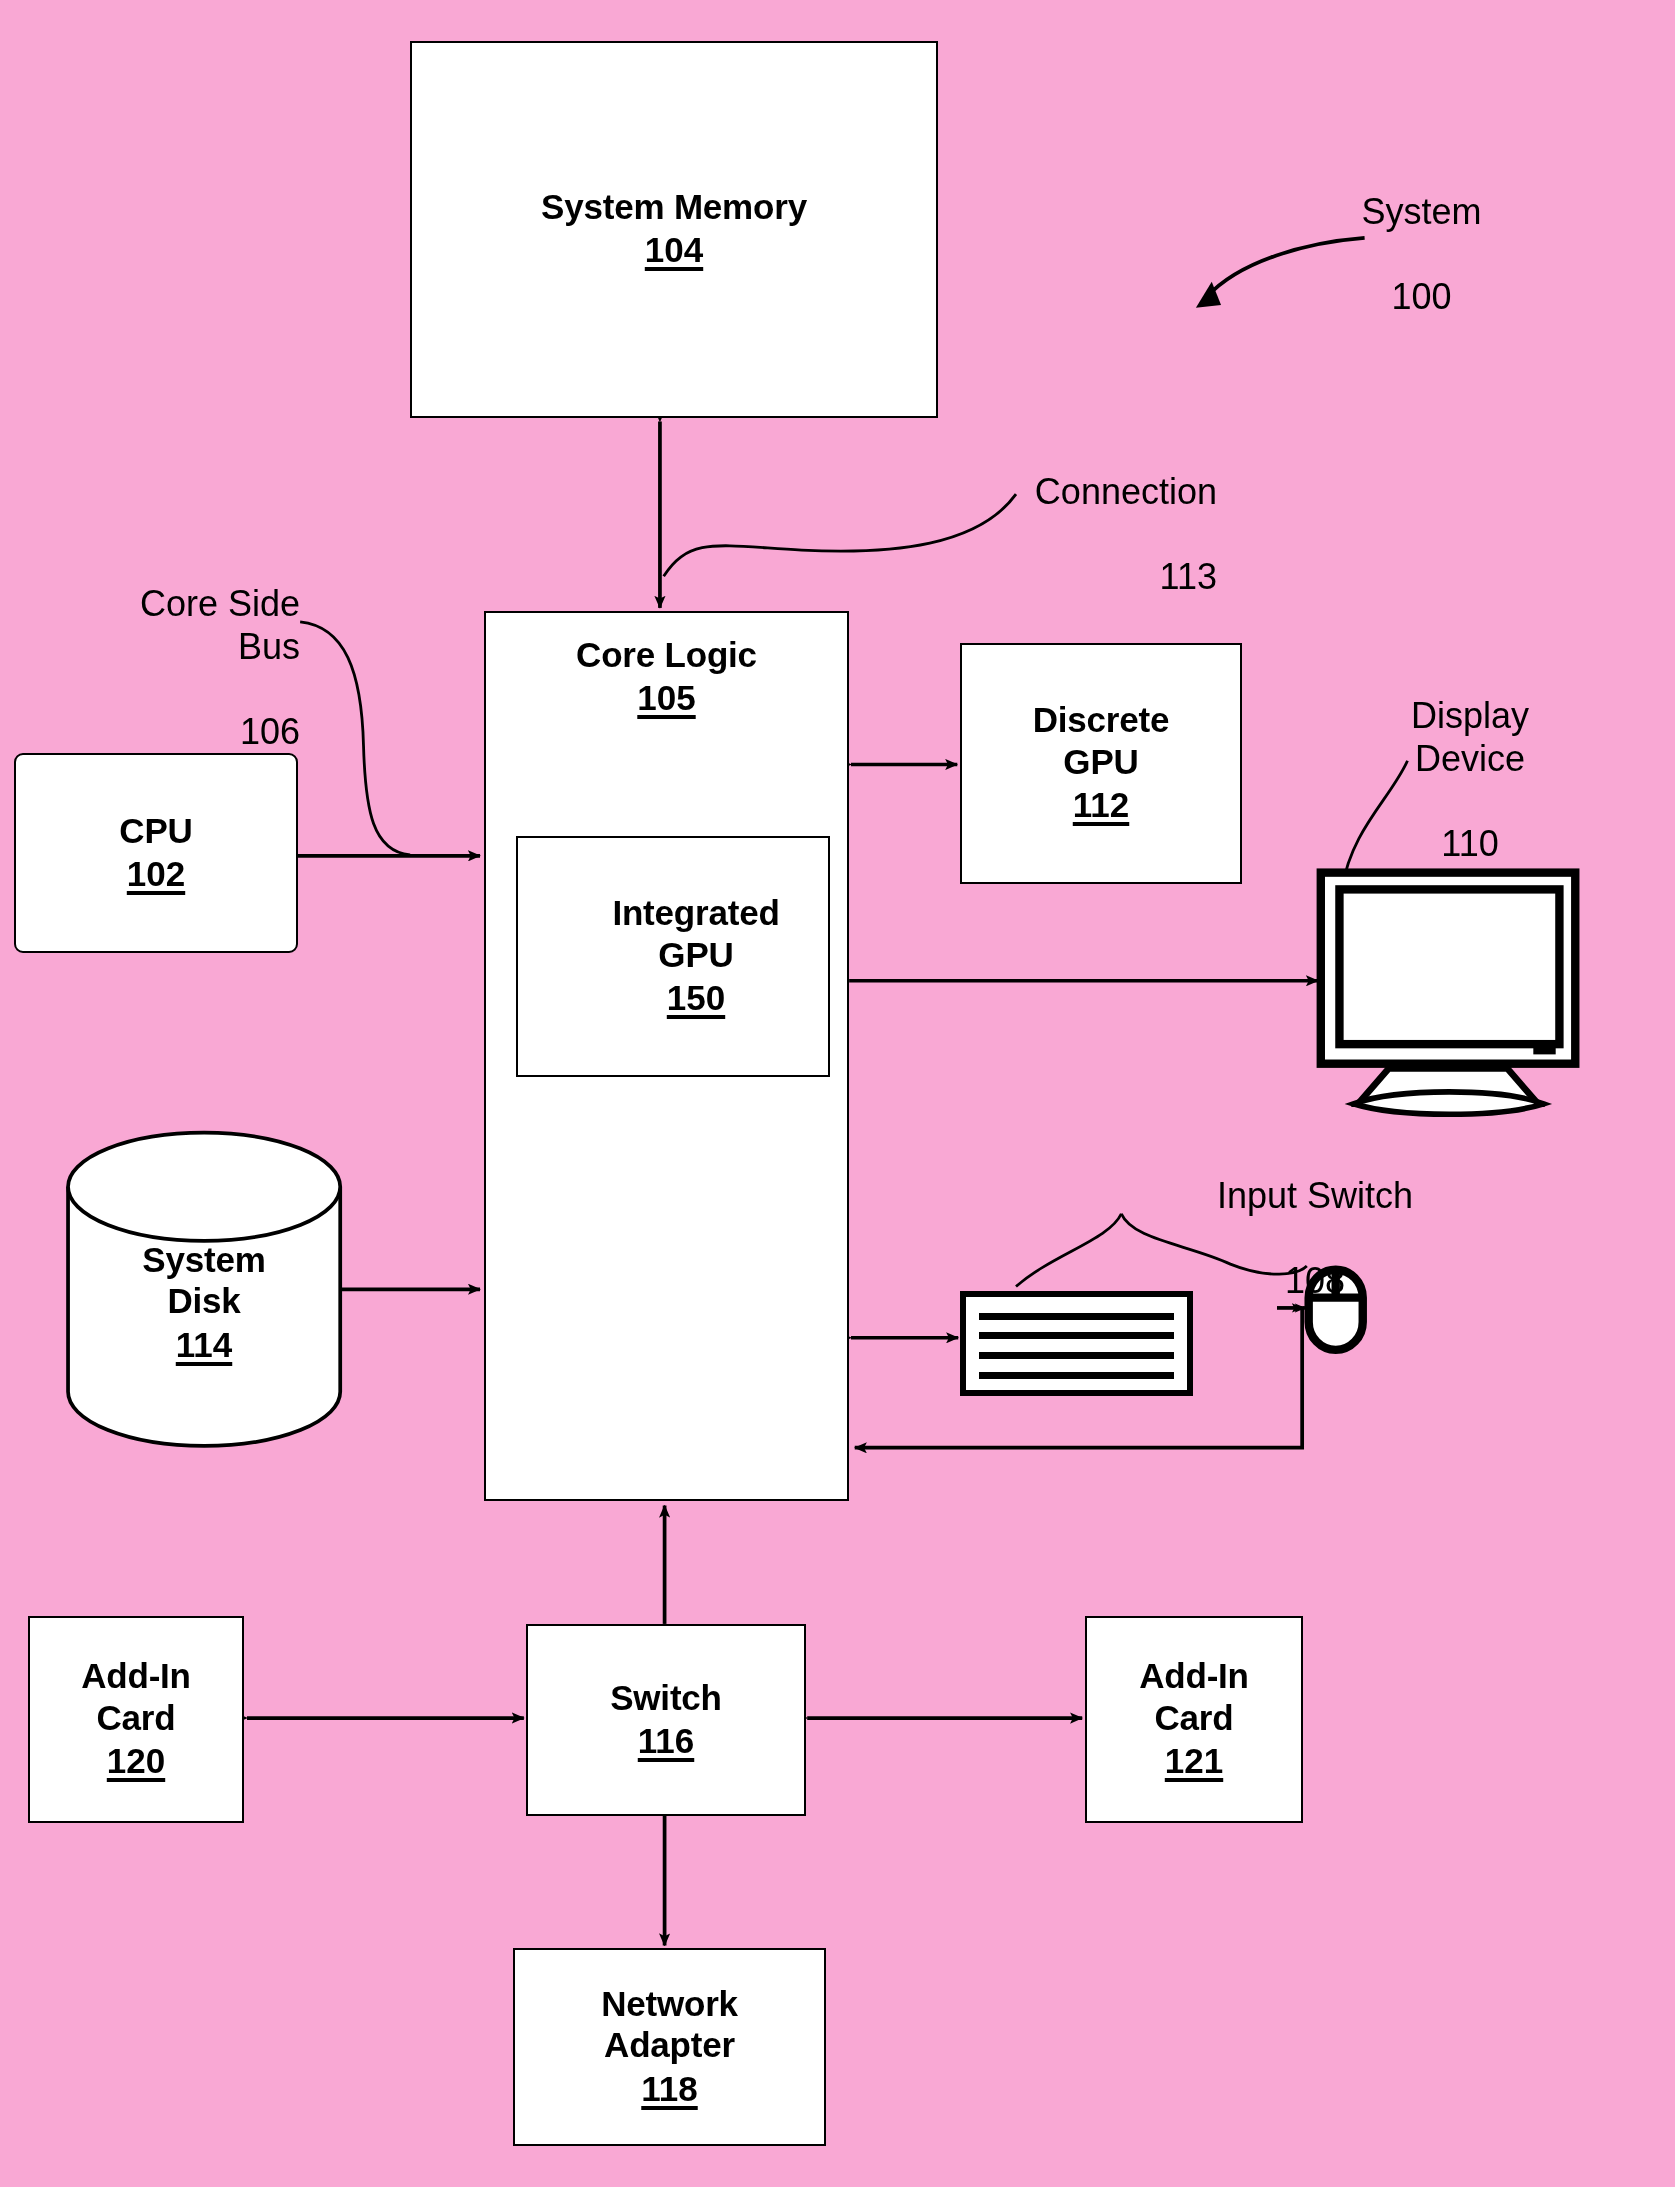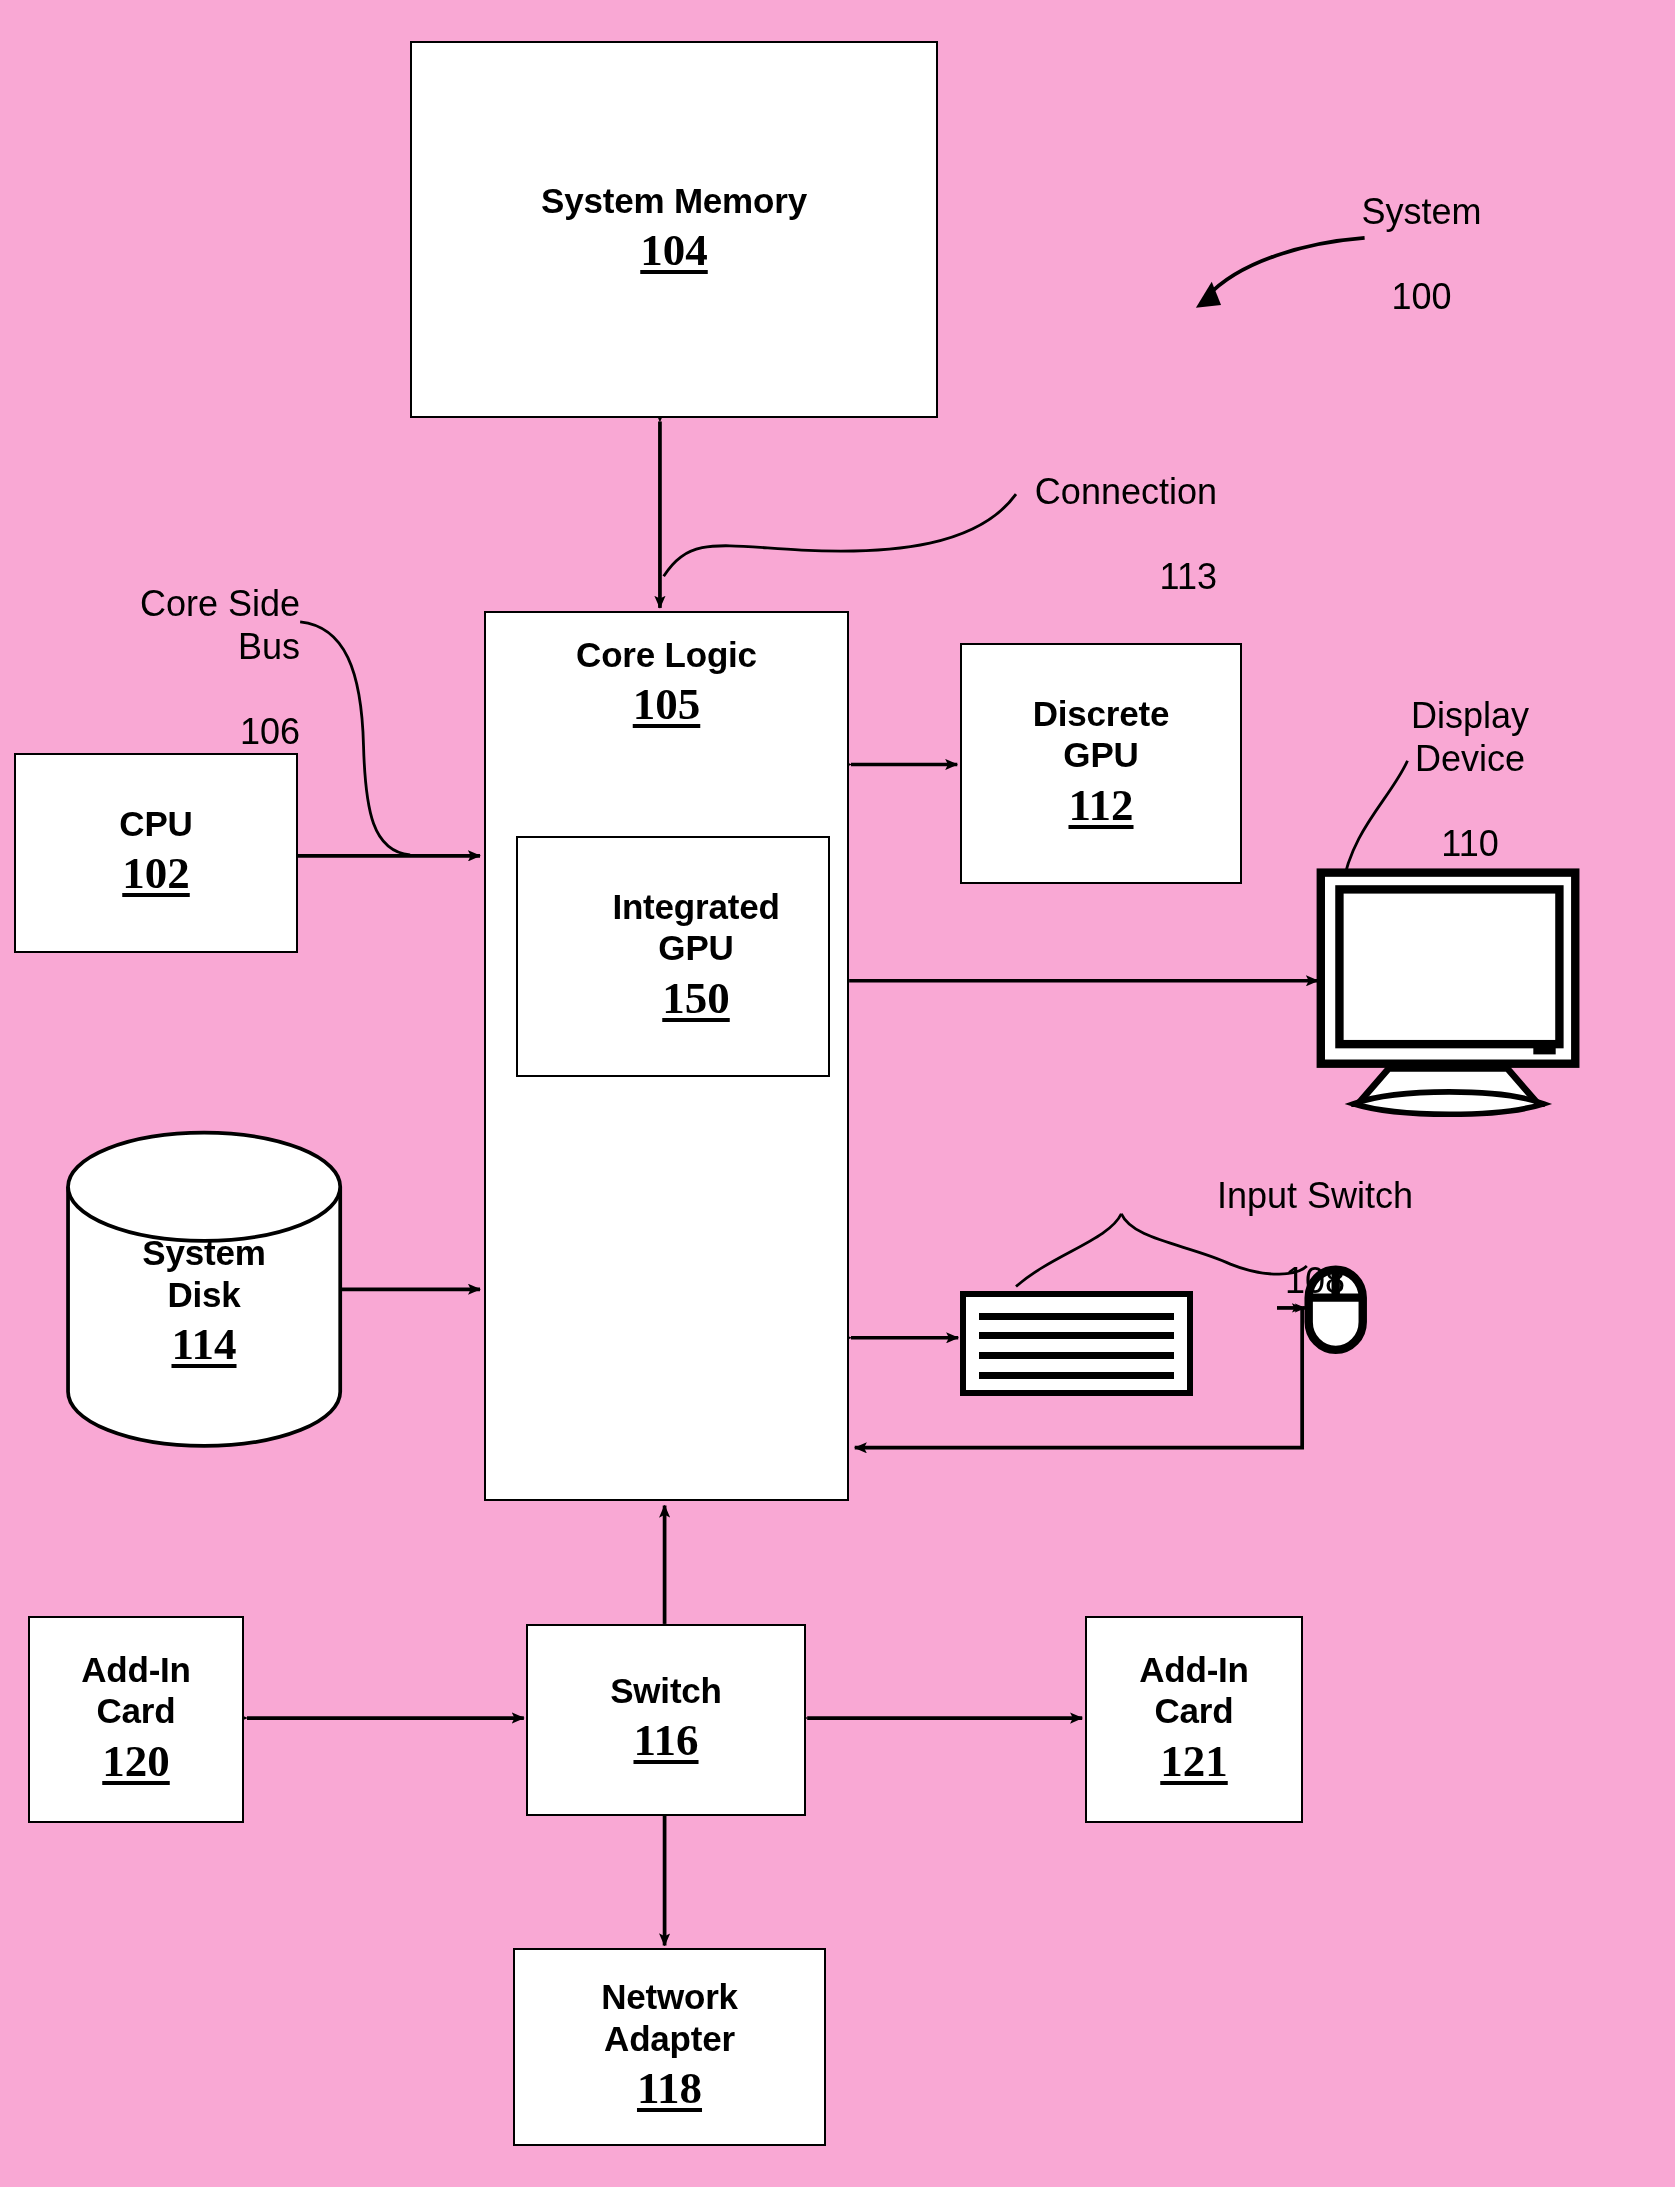--- a/index.html
+++ b/index.html
@@ -33,26 +33,25 @@
   }
   .boxlabel {
     font-weight: bold;
     font-size: 35px;
     line-height: 1.18;
     letter-spacing: -0.2px;
     white-space: pre-line;
   }
   .refnum {
     font-weight: bold;
-    font-size: 45px;
+    font-size: 35px;
     line-height: 1.3;
     text-decoration: underline;
     text-underline-offset: 4.7px;
     text-decoration-thickness: 3.7px;
-    font-family: Liberation Serif, serif;
   }
   
   .callout {
     position: absolute;
     font-size: 36px;
     line-height: 1.18;
     font-weight: normal;
     white-space: pre-line;
     letter-spacing: 0px;
   }
@@ -167,21 +166,21 @@
     <div class="boxlabel">Core Logic</div>
     <div class="refnum">105</div>
   </div>
 
   <div class="node boxed" style="left:516px; top:836px; width:314px; height:241px;padding-left:46px;">
     <div class="boxlabel">Integrated
 GPU</div>
     <div class="refnum">150</div>
   </div>
 
-  <div class="node boxed" style="left:14px; top:753px; width:284px; height:200px;">
+  <div class="node boxed" style="left:14px; top:753px; width:284px; height:200px;border-radius:9px;">
     <div class="boxlabel">CPU</div>
     <div class="refnum">102</div>
   </div>
 
   <div class="node boxed" style="left:960px; top:643px; width:282px; height:241px;">
     <div class="boxlabel">Discrete
 GPU</div>
     <div class="refnum">112</div>
   </div>
 

